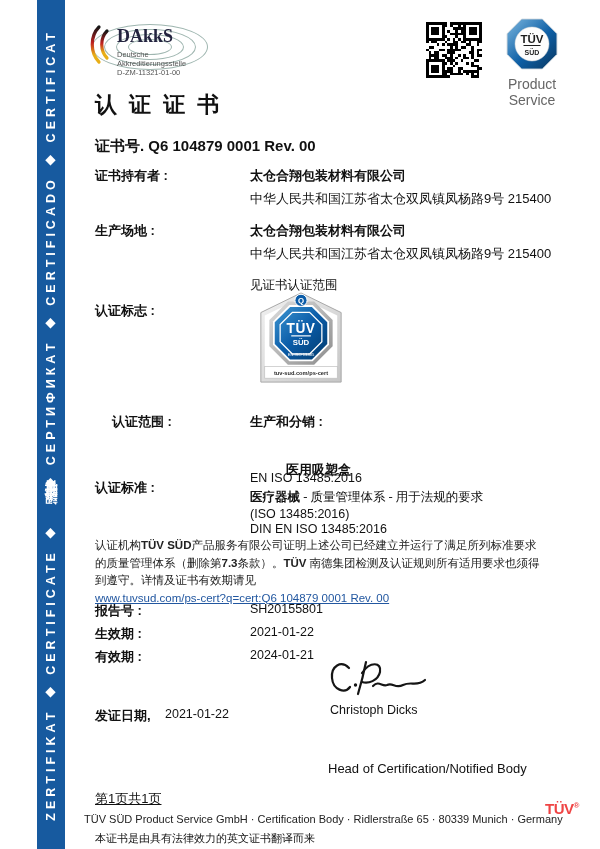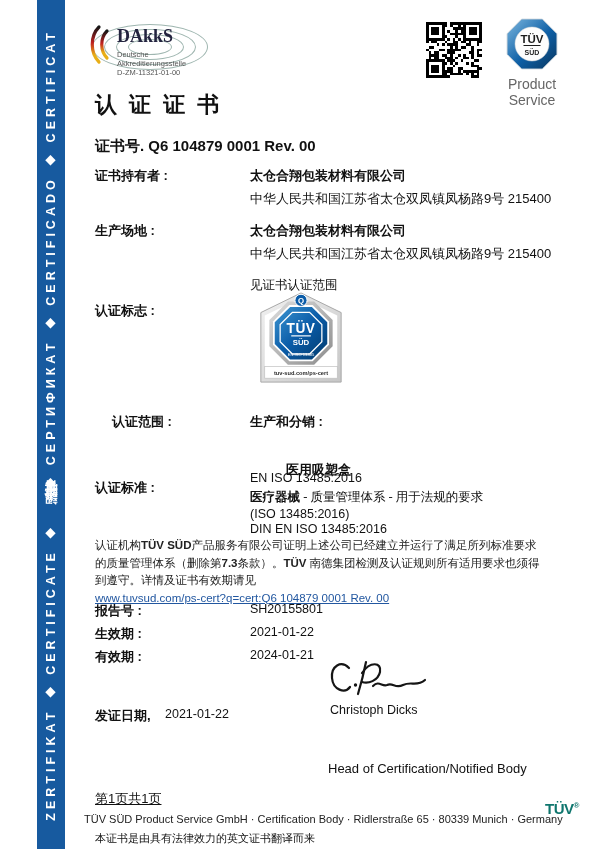--- a/index.html
+++ b/index.html
@@ -97,21 +97,21 @@
   #signature { left: 325px; top: 656px; width: 108px; height: 50px; }
   #signer-name { left: 330px; top: 703px; font-size: 12.5px; }
   #issue-label { left: 95px; top: 707px; font-size: 13px; font-weight: bold; }
   #issue-value { left: 165px; top: 707px; font-size: 12.5px; }
   #signer-title { left: 328px; top: 733px; font-size: 13px; margin-top: 28px; }
 
   
   #page-num { left: 95px; top: 790px; font-size: 13px; text-decoration: underline; }
   #footer-company { left: 84px; top: 813px; font-size: 11px; color: #222; }
   #footer-note { left: 95px; top: 831px; font-size: 11px; }
-  #footer-tuv { left: 545px; top: 800px; font-size: 15px; font-weight: bold; letter-spacing: -0.5px; color: #0f766e; }
+  #footer-tuv { left: 545px; top: 800px; font-size: 15px; font-weight: bold; letter-spacing: -0.5px; color: #ef4444; }
   #footer-tuv sup { font-size: 8px; }
 </style>
 </head>
 <body>
 
 <div id="sidebar" class="abs">
   <span>ZERTIFIKAT ◆ CERTIFICATE ◆ 認證證書 ◆ СЕРТИФИКАТ ◆ CERTIFICADO ◆ CERTIFICAT</span>
 </div>
 
 <div id="dakks" class="abs">

